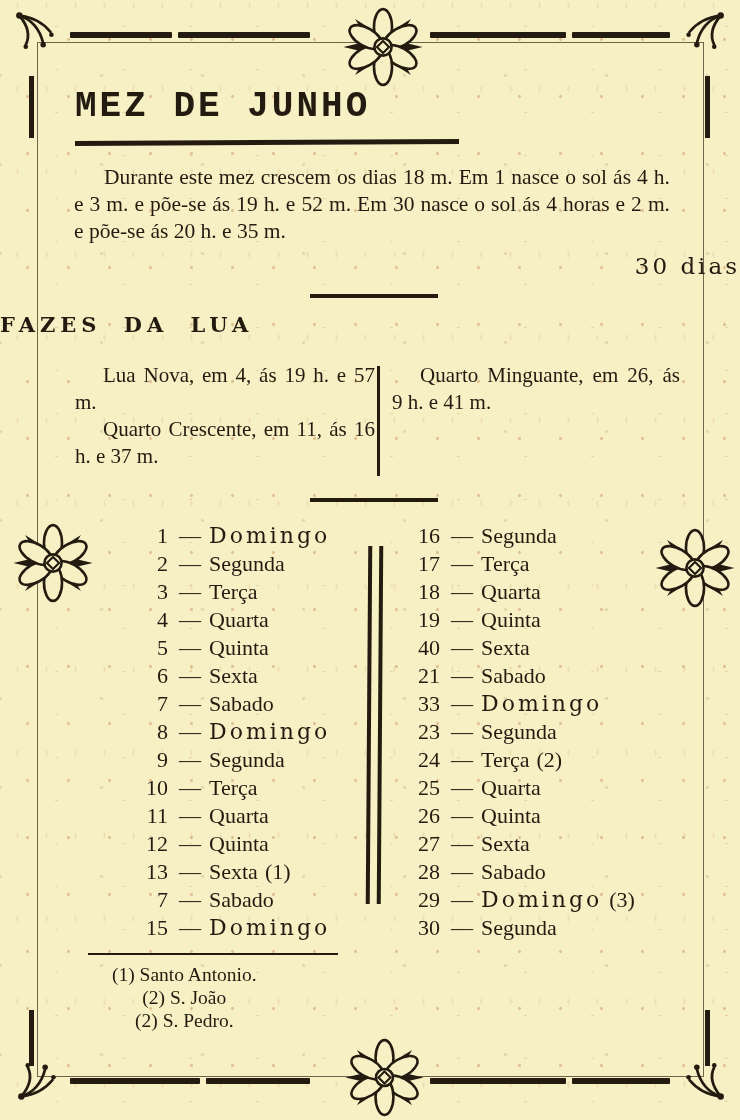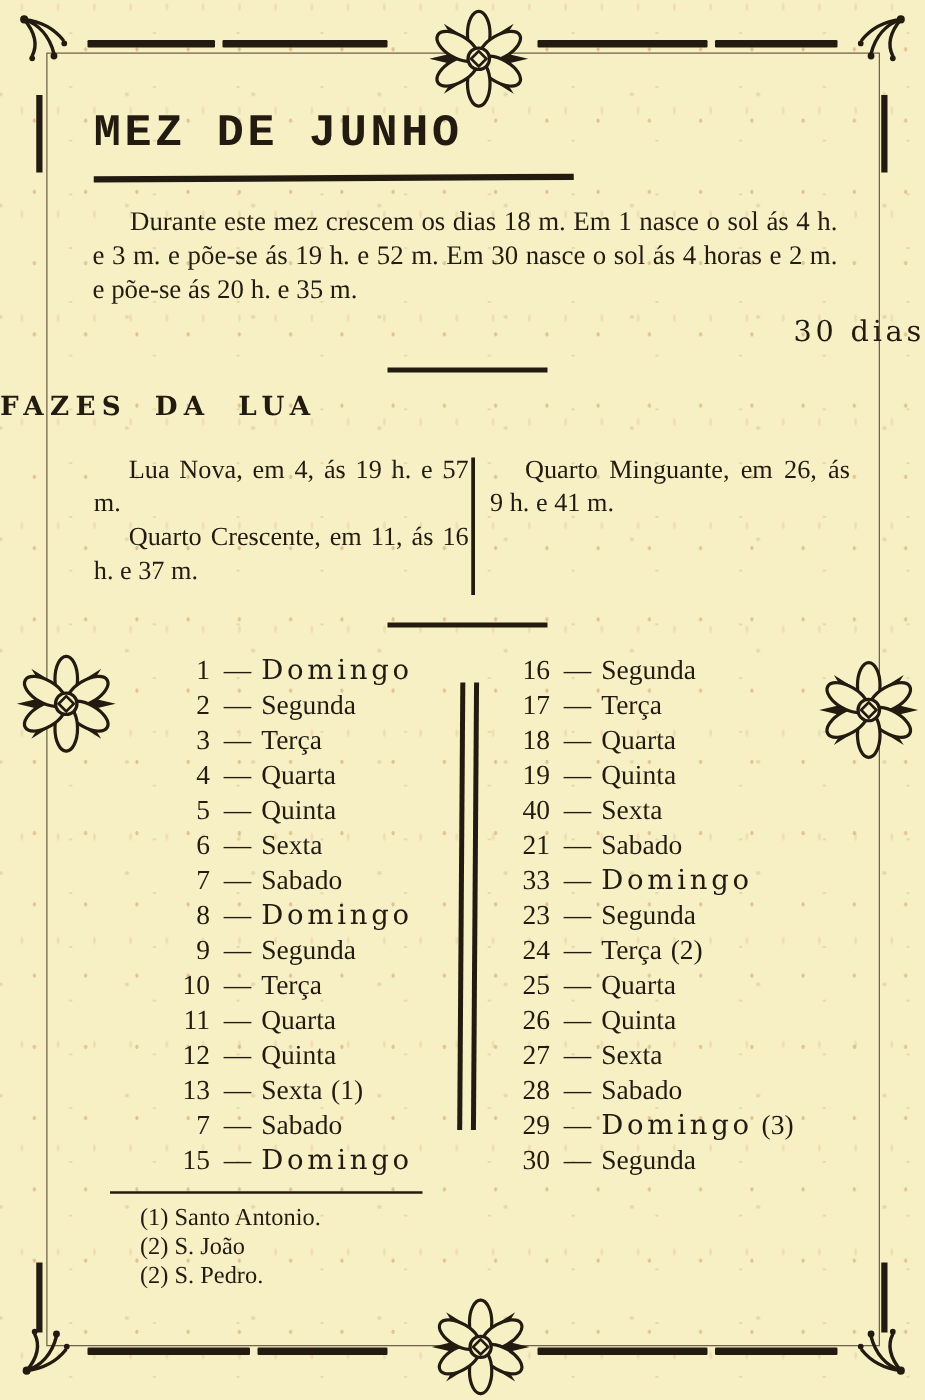--- a/index.html
+++ b/index.html
@@ -65,21 +65,21 @@
   .day-num{display:inline-block;width:40px;text-align:right;}
   .day-dash{display:inline-block;margin:0 9px 0 11px;letter-spacing:-1px;}
   .day-name.emph{
     font-family:"DejaVu Serif", serif;font-size:22px;letter-spacing:3px;
   }
   .day-note{margin-left:7px;font-size:22px;letter-spacing:0;}
   .list-divider{position:absolute;left:367px;top:546px;width:15px;height:358px;
     border-left:4px solid #241b10;border-right:4px solid #241b10;
     box-sizing:border-box;transform:rotate(0.4deg);}
   .footnote-rule{left:88px;top:953px;width:250px;height:2px;}
-  .footnotes{position:absolute;left:112px;top:963px;font-size:19.5px;line-height:23px;}
+  .footnotes{position:absolute;left:112px;top:963px;font-size:19.5px;line-height:23px;text-align:center;}
   .footnote-line{white-space:nowrap;}
 </style>
 </head>
 <body>
 
 <div class="page">
 
   <svg width="0" height="0" style="position:absolute" aria-hidden="true">
     <defs>
       <symbol id="flower-sym" viewBox="0 0 100 100">

